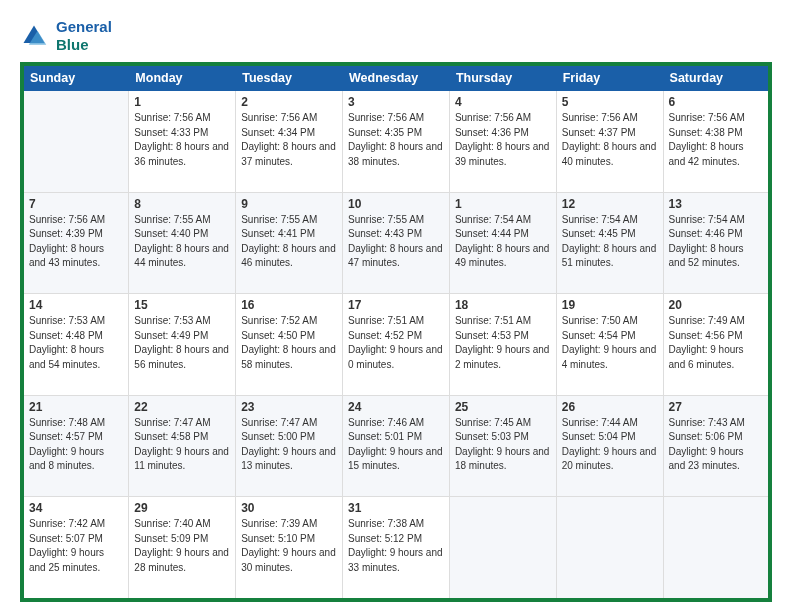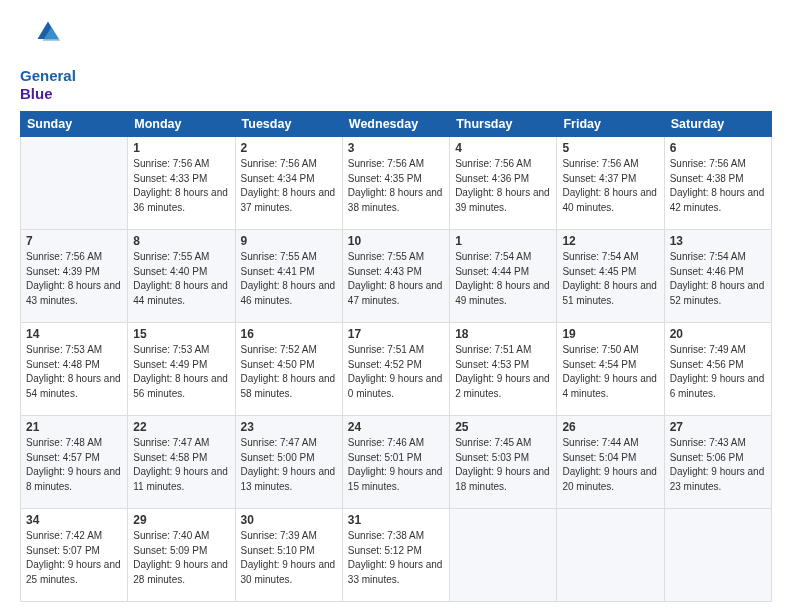--- a/index.html
+++ b/index.html
@@ -19,22 +19,21 @@
     }
     .header {
       display: flex;
       justify-content: space-between;
       align-items: flex-start;
       margin-bottom: 8px;
     }
     .logo {
       display: flex;
       align-items: center;
-      gap: 21px;
-      flex-direction: column;
+      gap: 8px;
     }
     .logo-text {
       font-size: 15px;
       font-weight: bold;
       color: #333;
       line-height: 1.2;
     }
     .logo-text span {
       color: #1a5fa8;
     }
@@ -49,21 +48,21 @@
       font-size: 28px;
       font-weight: normal;
       color: #333;
     }
     .subtitle {
       font-size: 14px;
       color: #555;
     }
     .calendar {
       flex: 1;
-      border: 1px solid #15803d;
+      border: 4px solid #15803d;
       border-collapse: collapse;
       width: 100%;
       table-layout: fixed;
     }
     .calendar th {
       background: #1a5fa8;
       color: #fff;
       text-align: left;
       padding: 5px 6px;
       font-size: 12.5px;
@@ -101,21 +100,21 @@
 
 <div class="page">
   <div class="header">
     <div class="logo">
       <svg class="logo-icon" viewBox="0 0 32 32">
         <polygon points="16,4 28,24 4,24" fill="#1a5fa8"></polygon>
         <polygon points="20,10 30,26 10,26" fill="#4a9fd4" opacity="0.7"></polygon>
       </svg>
       <div class="logo-text">
         <div><span>General</span></div>
-        <div style="color:#4c1d95">Blue</div>
+        <div style="color:#0f766e">Blue</div>
       </div>
     </div>
     <div class="title-block">
     </div>
   </div>
 
   <table class="calendar">
     <thead>
       <tr>
 

